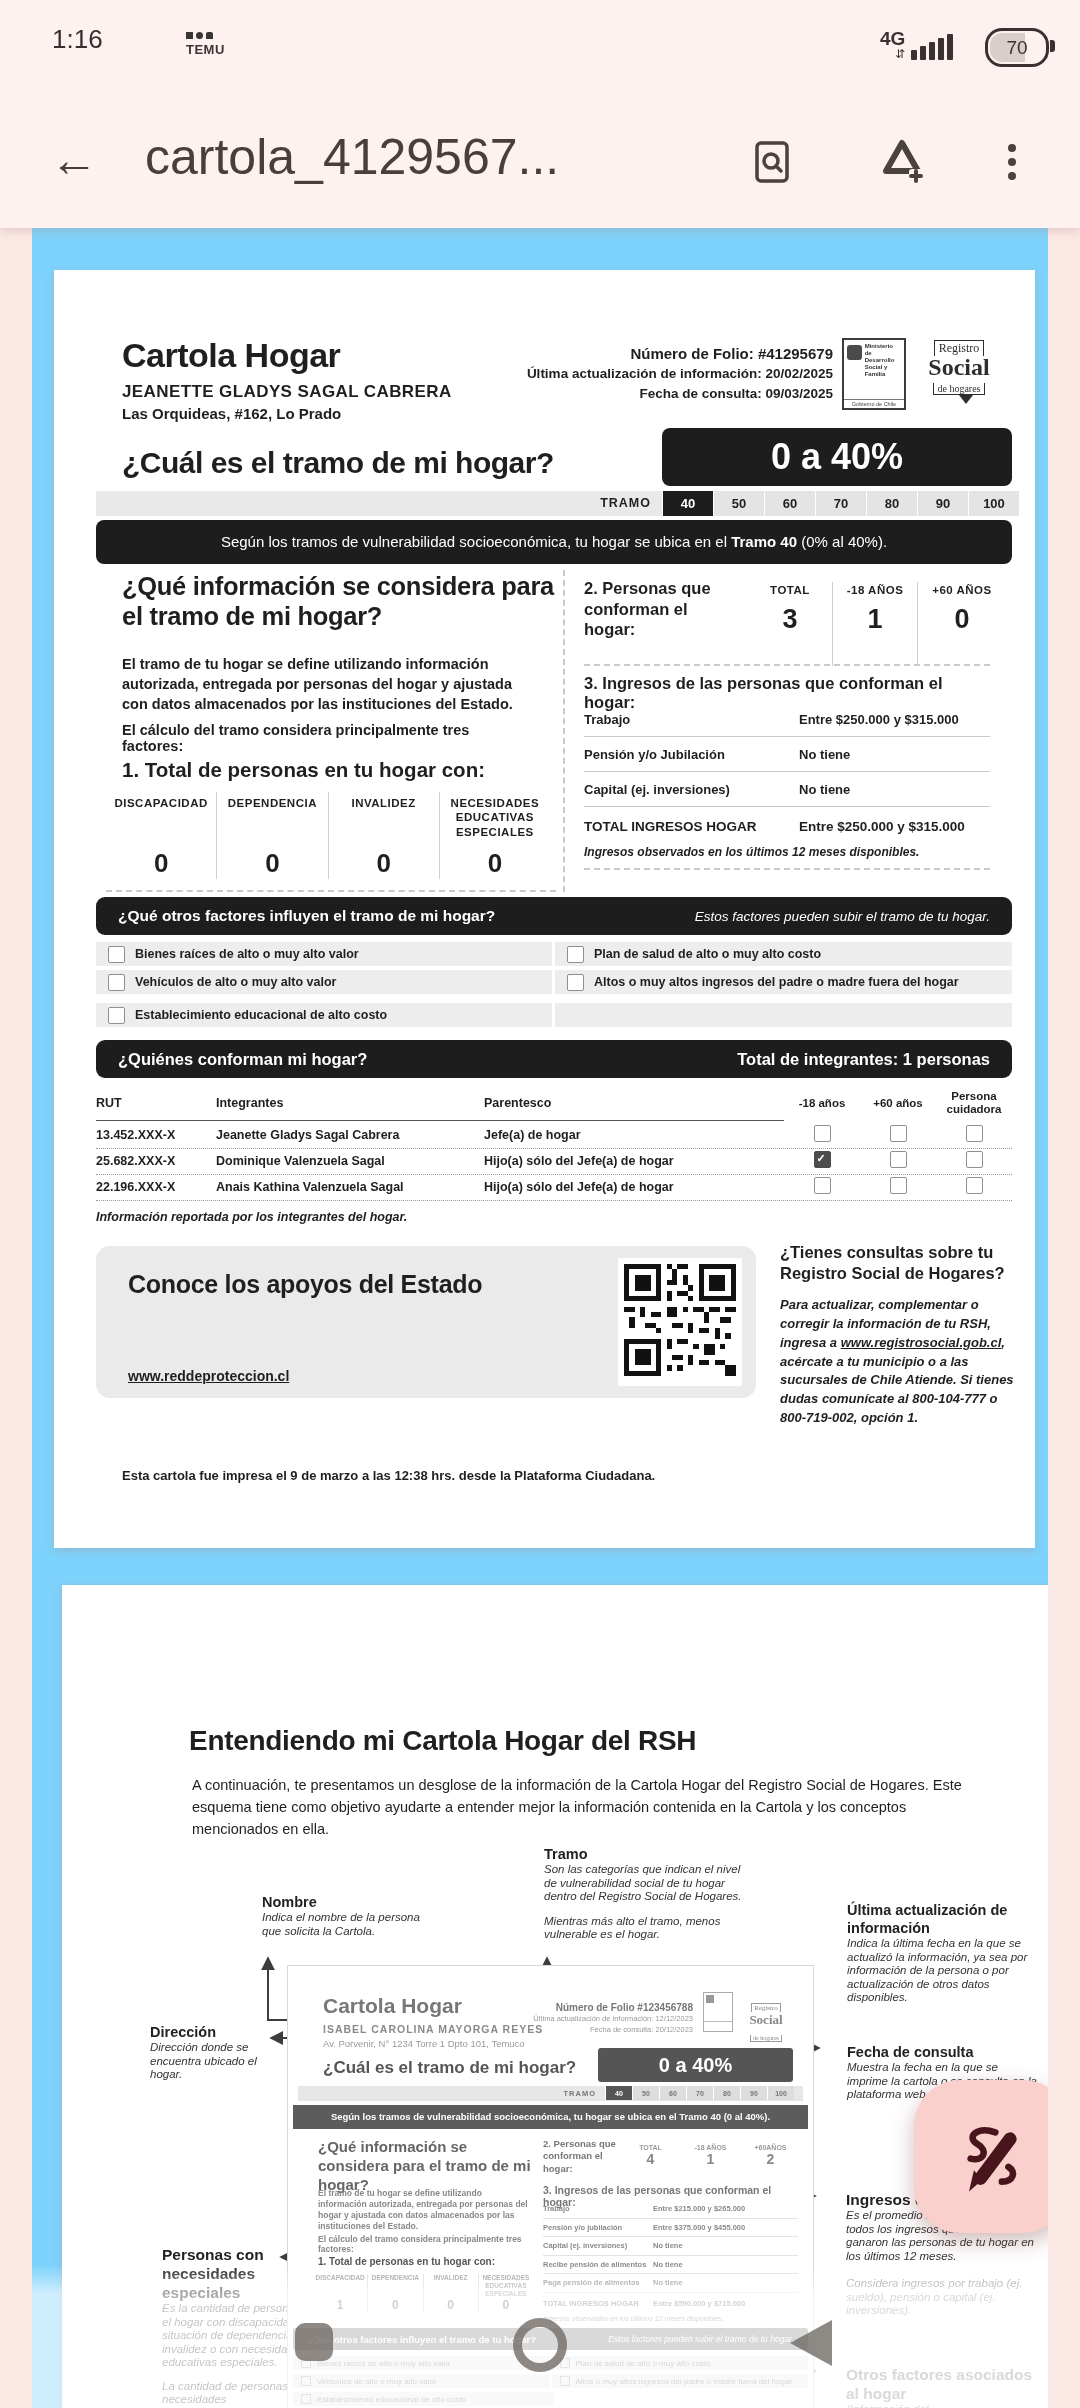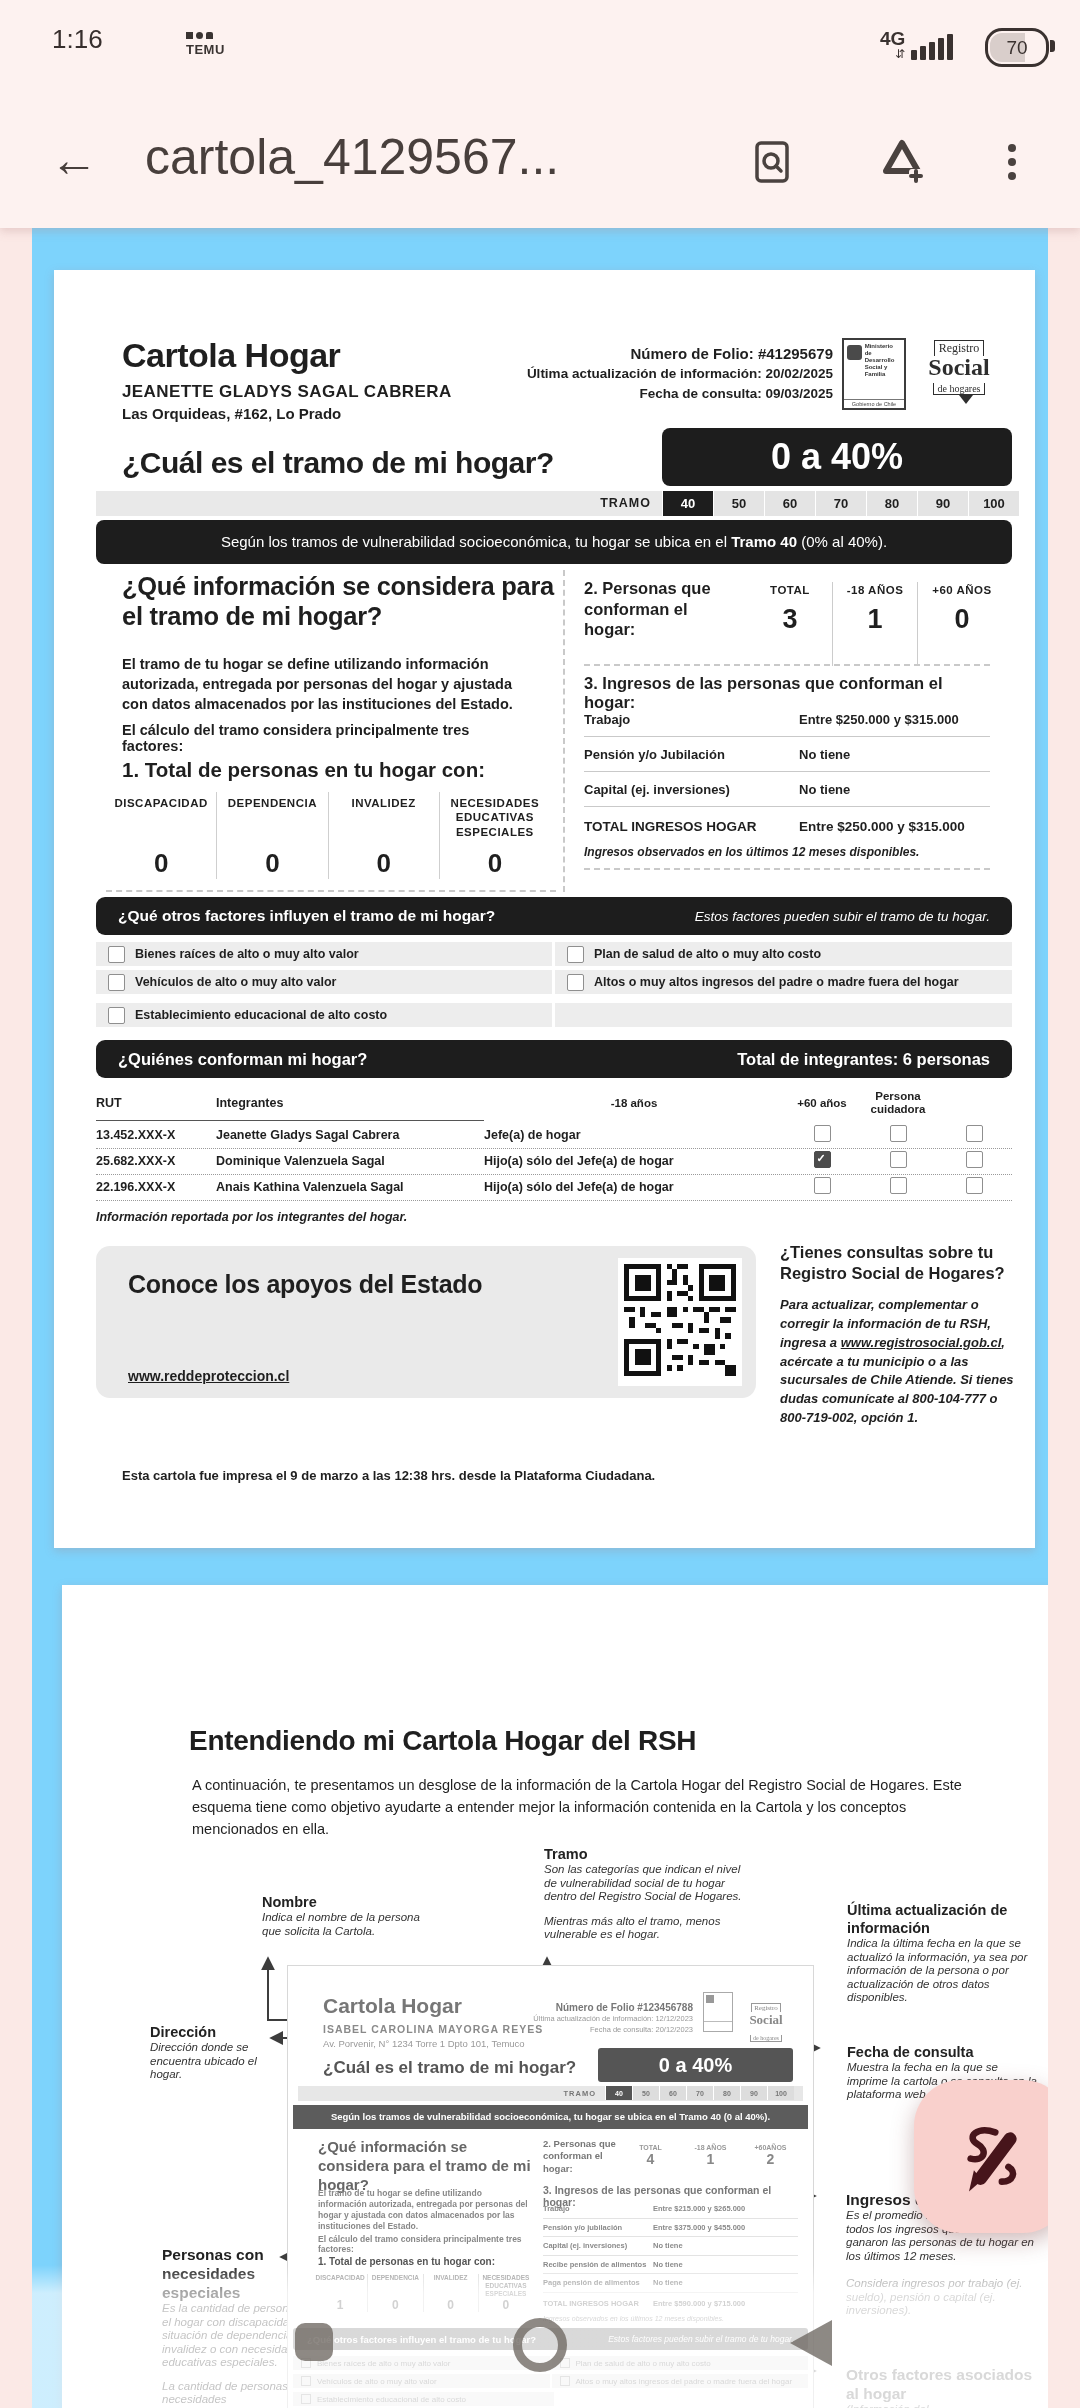--- a/index.html
+++ b/index.html
@@ -299,25 +299,26 @@
       <div class="f-row" style="top:733px">
         <div class="f-cell" style="width:444px">
             <span class="chk"></span>
             <span>Establecimiento educacional de alto costo</span>
           </div>
         <div class="f-cell" style="flex:1"></div>
       </div>
 
       <div class="abs sec-head" style="left:42px;top:770px;width:872px;height:38px">
         <span class="b" style="font-size:16.5px">¿Quiénes conforman mi hogar?</span>
-        <span class="b" style="font-size:16.5px">Total de integrantes: 6 personas</span>
+        <span class="b" style="font-size:16.5px">Total de integrantes: 1 personas</span>
       </div>
       <div class="abs hh-grid" style="left:42px;top:816px;width:916px;height:34px">
         <div class="hh-h" style="border-bottom:1.5px solid #555;height:100%;display:flex;align-items:center">RUT</div>
         <div class="hh-h" style="border-bottom:1.5px solid #555;height:100%;display:flex;align-items:center">Integrantes</div>
+        <div class="hh-h" style="border-bottom:1.5px solid #555;height:100%;display:flex;align-items:center">Parentesco</div>
         <div class="hh-h ctr" style="font-size:11.5px">-18 años</div>
         <div class="hh-h ctr" style="font-size:11.5px">+60 años</div>
         <div class="hh-h ctr" style="font-size:11.5px;line-height:1.15;width:64px;margin:0 auto">Persona cuidadora</div>
       </div>
       <div class="abs hh-grid hh-row" style="left:42px;top:852px;width:916px">
         <div>13.452.XXX-X</div>
         <div>Jeanette Gladys Sagal Cabrera</div>
         <div>Jefe(a) de hogar</div>
         <div class="ctr"><span class="chk"></span></div>
         <div class="ctr"><span class="chk"></span></div>

